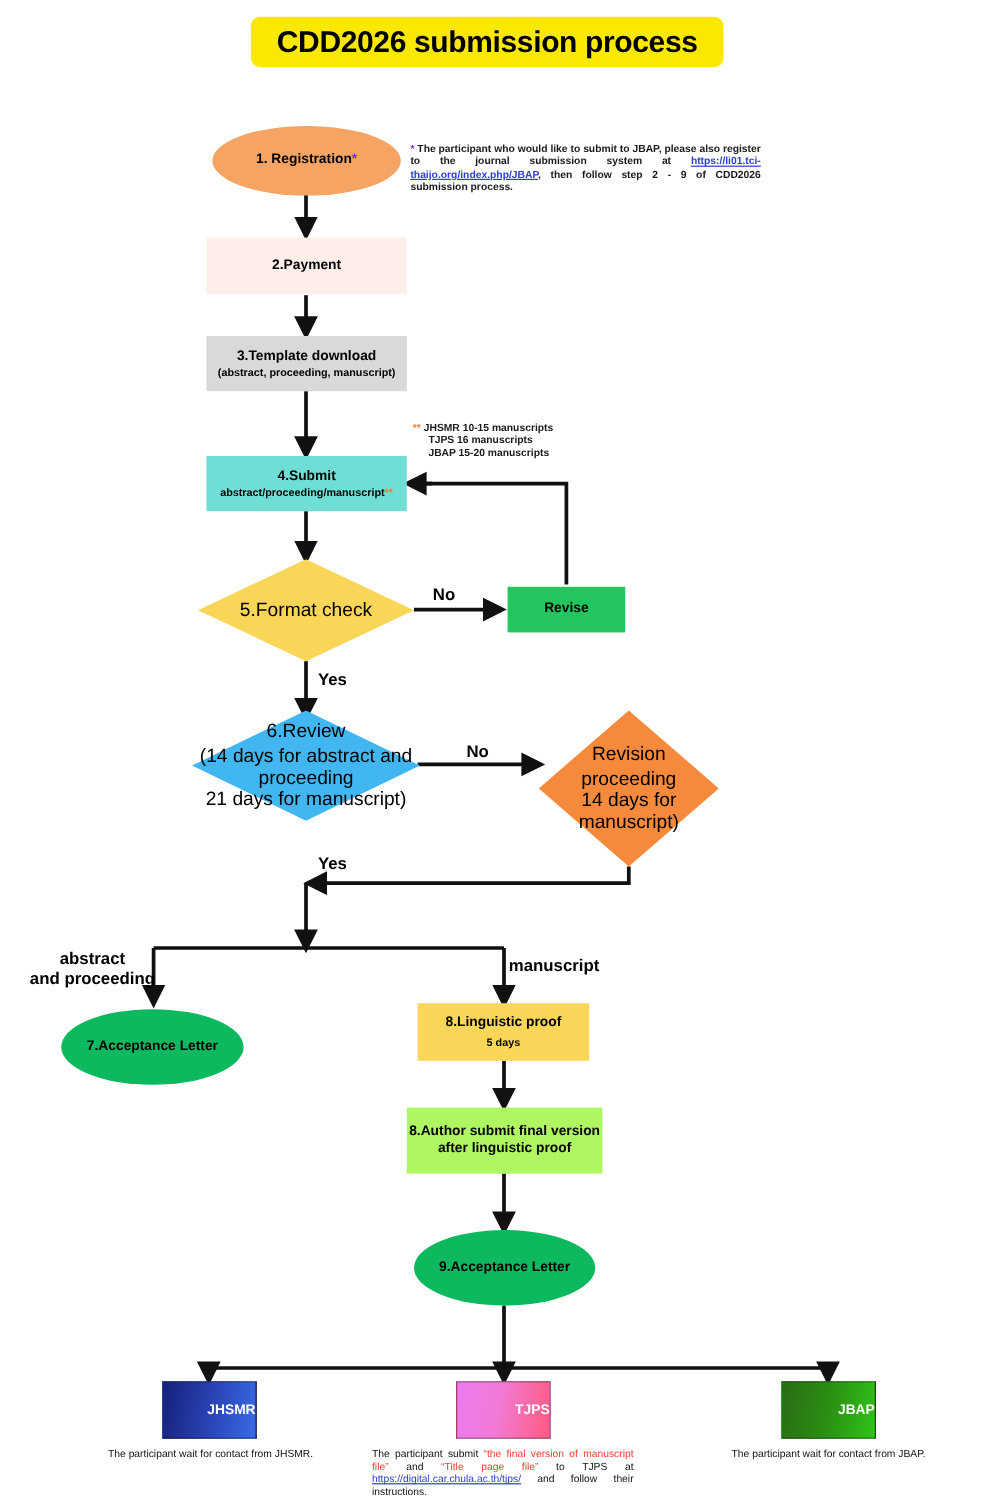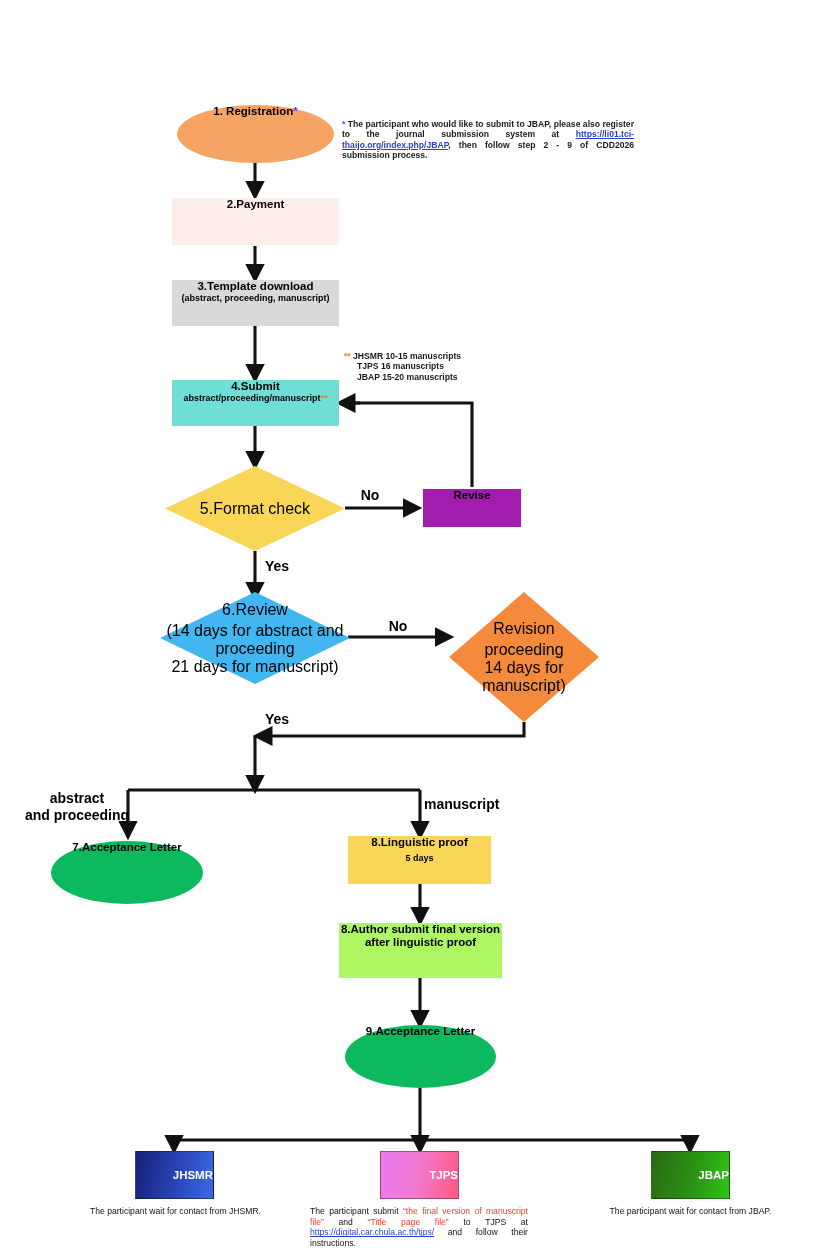--- a/index.html
+++ b/index.html
@@ -28,21 +28,21 @@
   }
   .title-banner span {
     font-size: 25px; font-weight: bold; color: #000;
     letter-spacing: -0.3px;
   }
 
   
   .node {
     position: absolute;
     display: flex; flex-direction: column;
-    align-items: center; justify-content: flex-start;
+    align-items: center; justify-content: center;
     text-align: center;
     color: #000;
   }
   .node .t1 { font-size: 11.5px; font-weight: bold; line-height: 1.15; }
   .node .t2 { font-size: 9px; font-weight: bold; line-height: 1.12; }
 
   .ellipse { border-radius: 50%; }
 
   .diamond-wrap { position: absolute; }
   .diamond-wrap .dshape {
@@ -144,20 +144,23 @@
       <path d="M128,790 L420,790"></path>
 
       <path d="M174,1140 L690,1140"></path>
     </g>
 
     <g stroke="#111111" stroke-width="3.1" fill="none" marker-end="url(#ah)">
       <path d="M360,403 L340,403"></path>
     </g>
   </svg>
 
+  <div class="title-banner">
+    <span>CDD2026 submission process</span>
+  </div>
 
   <div class="node ellipse" style="left:177px; top:105px; width:157px; height:58px; background:#f5a463;">
     <div class="t1">
       <span>1. Registration</span><span class="star">*</span>
     </div>
   </div>
 
   <div class="note note-justify" style="left:342px; top:119px; width:292px;">
     <span class="star">*</span><span> The participant who would like to submit to JBAP, please also register to the journal submission system at </span><span class="link">https://li01.tci-thaijo.org/index.php/JBAP</span><span>, then follow step 2 - 9 of CDD2026 submission process.</span>
   </div>
@@ -192,21 +195,21 @@
       <polygon points="90,0 180,42.5 90,85 0,42.5" fill="#fad658"></polygon>
     </svg>
     <div class="dtext">
       <div class="t1">5.Format check</div>
     </div>
   </div>
 
   <div class="elabel" style="left:355px; top:487px; width:30px;">No</div>
   <div class="elabel" style="left:262px; top:558px; width:30px;">Yes</div>
 
-  <div class="node" style="left:423px; top:489px; width:98px; height:38px; background:#a21caf;">
+  <div class="node" style="left:423px; top:489px; width:98px; height:38px; background:#22c55e;">
     <div class="t1">Revise</div>
   </div>
 
   <div class="diamond-wrap" style="left:160px; top:592px; width:190px; height:92px;">
     <svg class="dshape" viewBox="0 0 190 92" xmlns="http://www.w3.org/2000/svg">
       <polygon points="95,0 190,46 95,92 0,46" fill="#41b6f0"></polygon>
     </svg>
     <div class="dtext">
       <div class="t1" style="margin-bottom:3px;">6.Review</div>
       <div class="t3">(14 days for abstract and</div>

